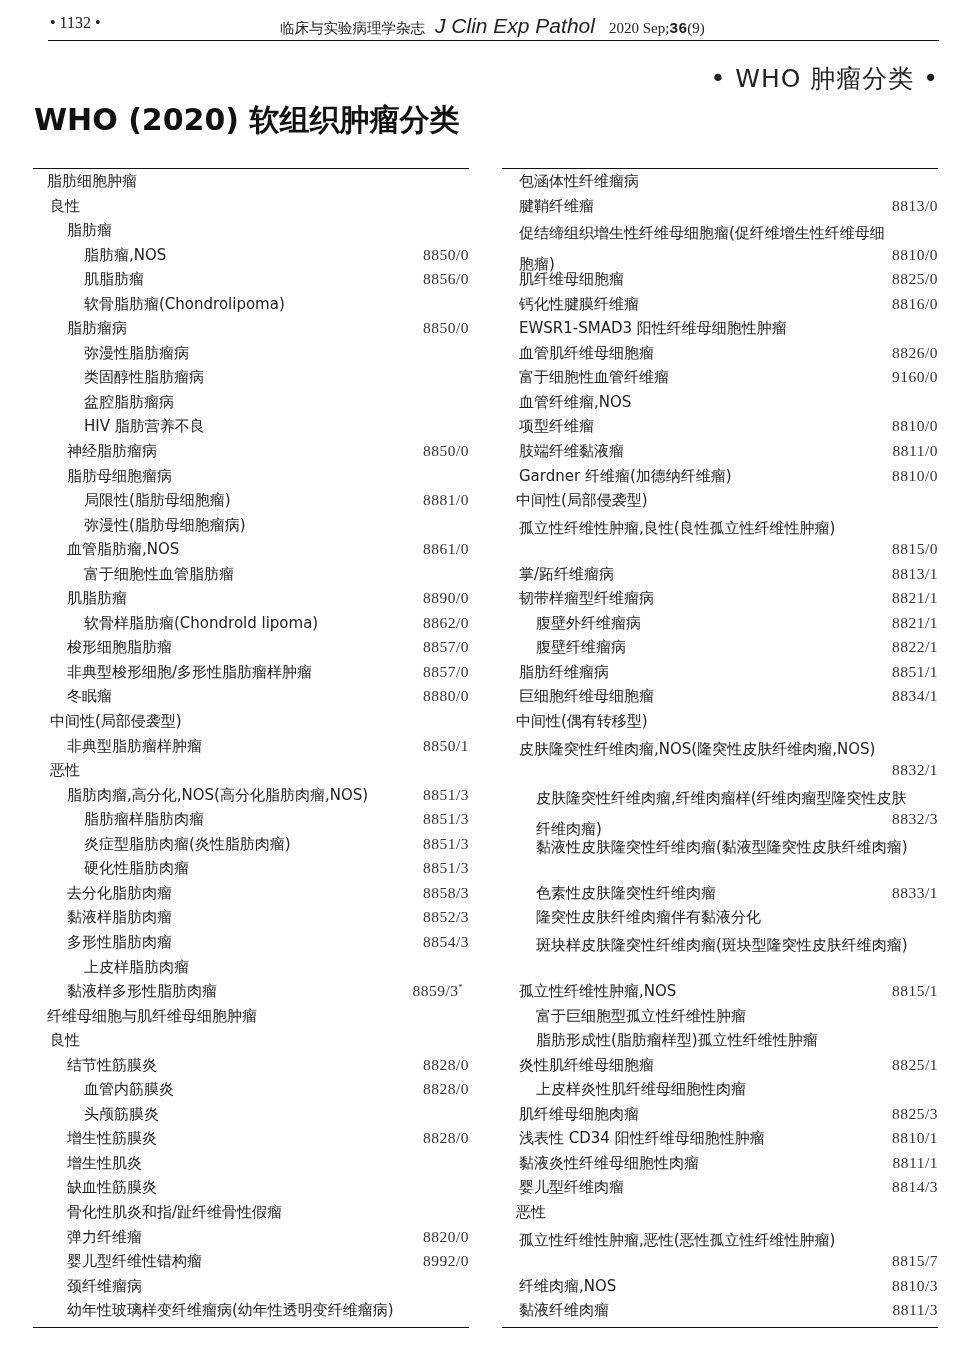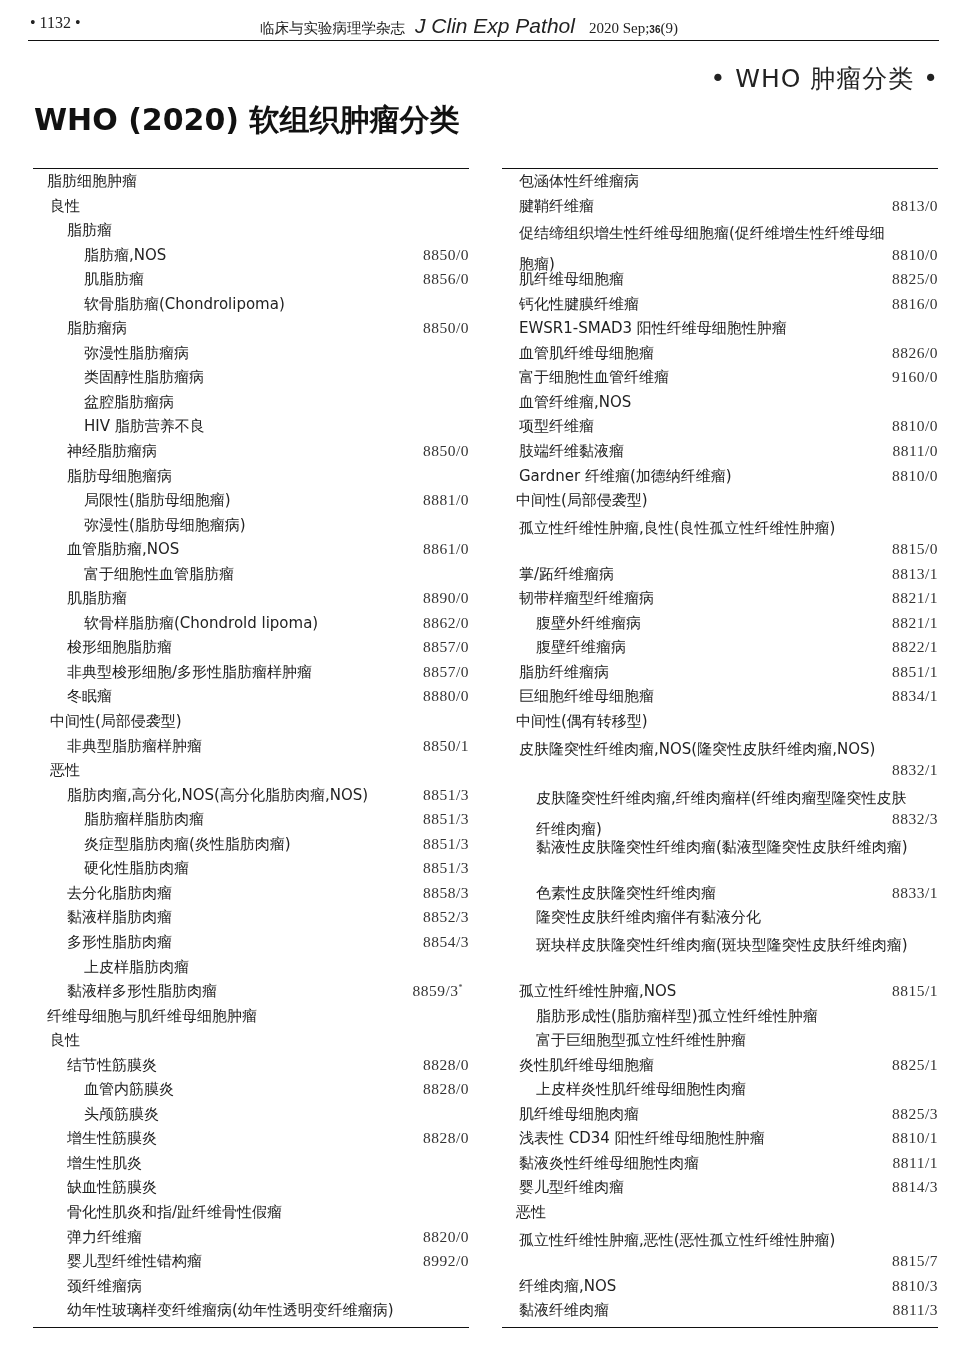--- a/index.html
+++ b/index.html
@@ -1,24 +1,24 @@
 <!DOCTYPE html>
 <html><head>
 <meta charset="utf-8">
 <style>
   * { margin: 0; padding: 0; box-sizing: border-box; }
   html, body { width: 969px; height: 1358px; background: #ffffff; overflow: hidden; }
   body { position: relative; font-family: "DejaVu Sans", sans-serif; color: #1a1a1a; }
 
-  .running-head { position: absolute; left: 28px; right: 30px; top: 8px; height: 33px; border-bottom: 1.6px solid #111; }
+  .running-head { position: absolute; left: 48px; right: 30px; top: 8px; height: 33px; border-bottom: 1.6px solid #111; }
   .page-num { position: absolute; left: 2px; top: 6px; font-family: "Liberation Serif", serif; font-size: 16px; color: #222; }
   .journal { position: absolute; left: 232px; top: 6px; font-size: 14.5px; color: #222; white-space: nowrap; }
   .journal .en { font-family: Liberation Sans, sans-serif; font-style: italic; font-size: 21px; margin-left: 10px; }
   .journal .date { font-family: "Liberation Serif", serif; font-size: 15px; margin-left: 14px; }
-  .journal .vol { font-family: Liberation Sans, sans-serif; font-weight: bold; font-size: 10px; }
+  .journal .vol { font-family: Liberation Mono, monospace; font-weight: bold; font-size: 15px; }
 
   .section-tag { position: absolute; right: 30px; top: 62px; font-size: 25px; color: #222; letter-spacing: 1px; white-space: nowrap; }
 
   .doc-title { position: absolute; left: 34px; top: 100px; font-size: 30px; color: #111; white-space: nowrap; }
 
   .col { position: absolute; top: 168px; width: 436px; border-top: 1.4px solid #111; }
   .col-left { left: 33px; }
   .col-right { left: 502px; }
 
   .row { position: relative; height: 24.55px; line-height: 24.55px; font-size: 15px; white-space: nowrap; color: #222; }
@@ -315,24 +315,24 @@
       <span class="label">隆突性皮肤纤维肉瘤伴有黏液分化</span>
     </div>
     <div class="row lv2 tall">
       <span class="label">斑块样皮肤隆突性纤维肉瘤(斑块型隆突性皮肤纤维肉瘤)</span>
     </div>
     <div class="row lv1">
       <span class="label">孤立性纤维性肿瘤,NOS</span>
       <span class="code">8815/1</span>
     </div>
     <div class="row lv2">
+      <span class="label">富于巨细胞型孤立性纤维性肿瘤</span>
+    </div>
+    <div class="row lv2">
       <span class="label">脂肪形成性(脂肪瘤样型)孤立性纤维性肿瘤</span>
-    </div>
-    <div class="row lv2">
-      <span class="label">富于巨细胞型孤立性纤维性肿瘤</span>
     </div>
     <div class="row lv1">
       <span class="label">炎性肌纤维母细胞瘤</span>
       <span class="code">8825/1</span>
     </div>
     <div class="row lv2">
       <span class="label">上皮样炎性肌纤维母细胞性肉瘤</span>
     </div>
     <div class="row lv1">
       <span class="label">肌纤维母细胞肉瘤</span>

